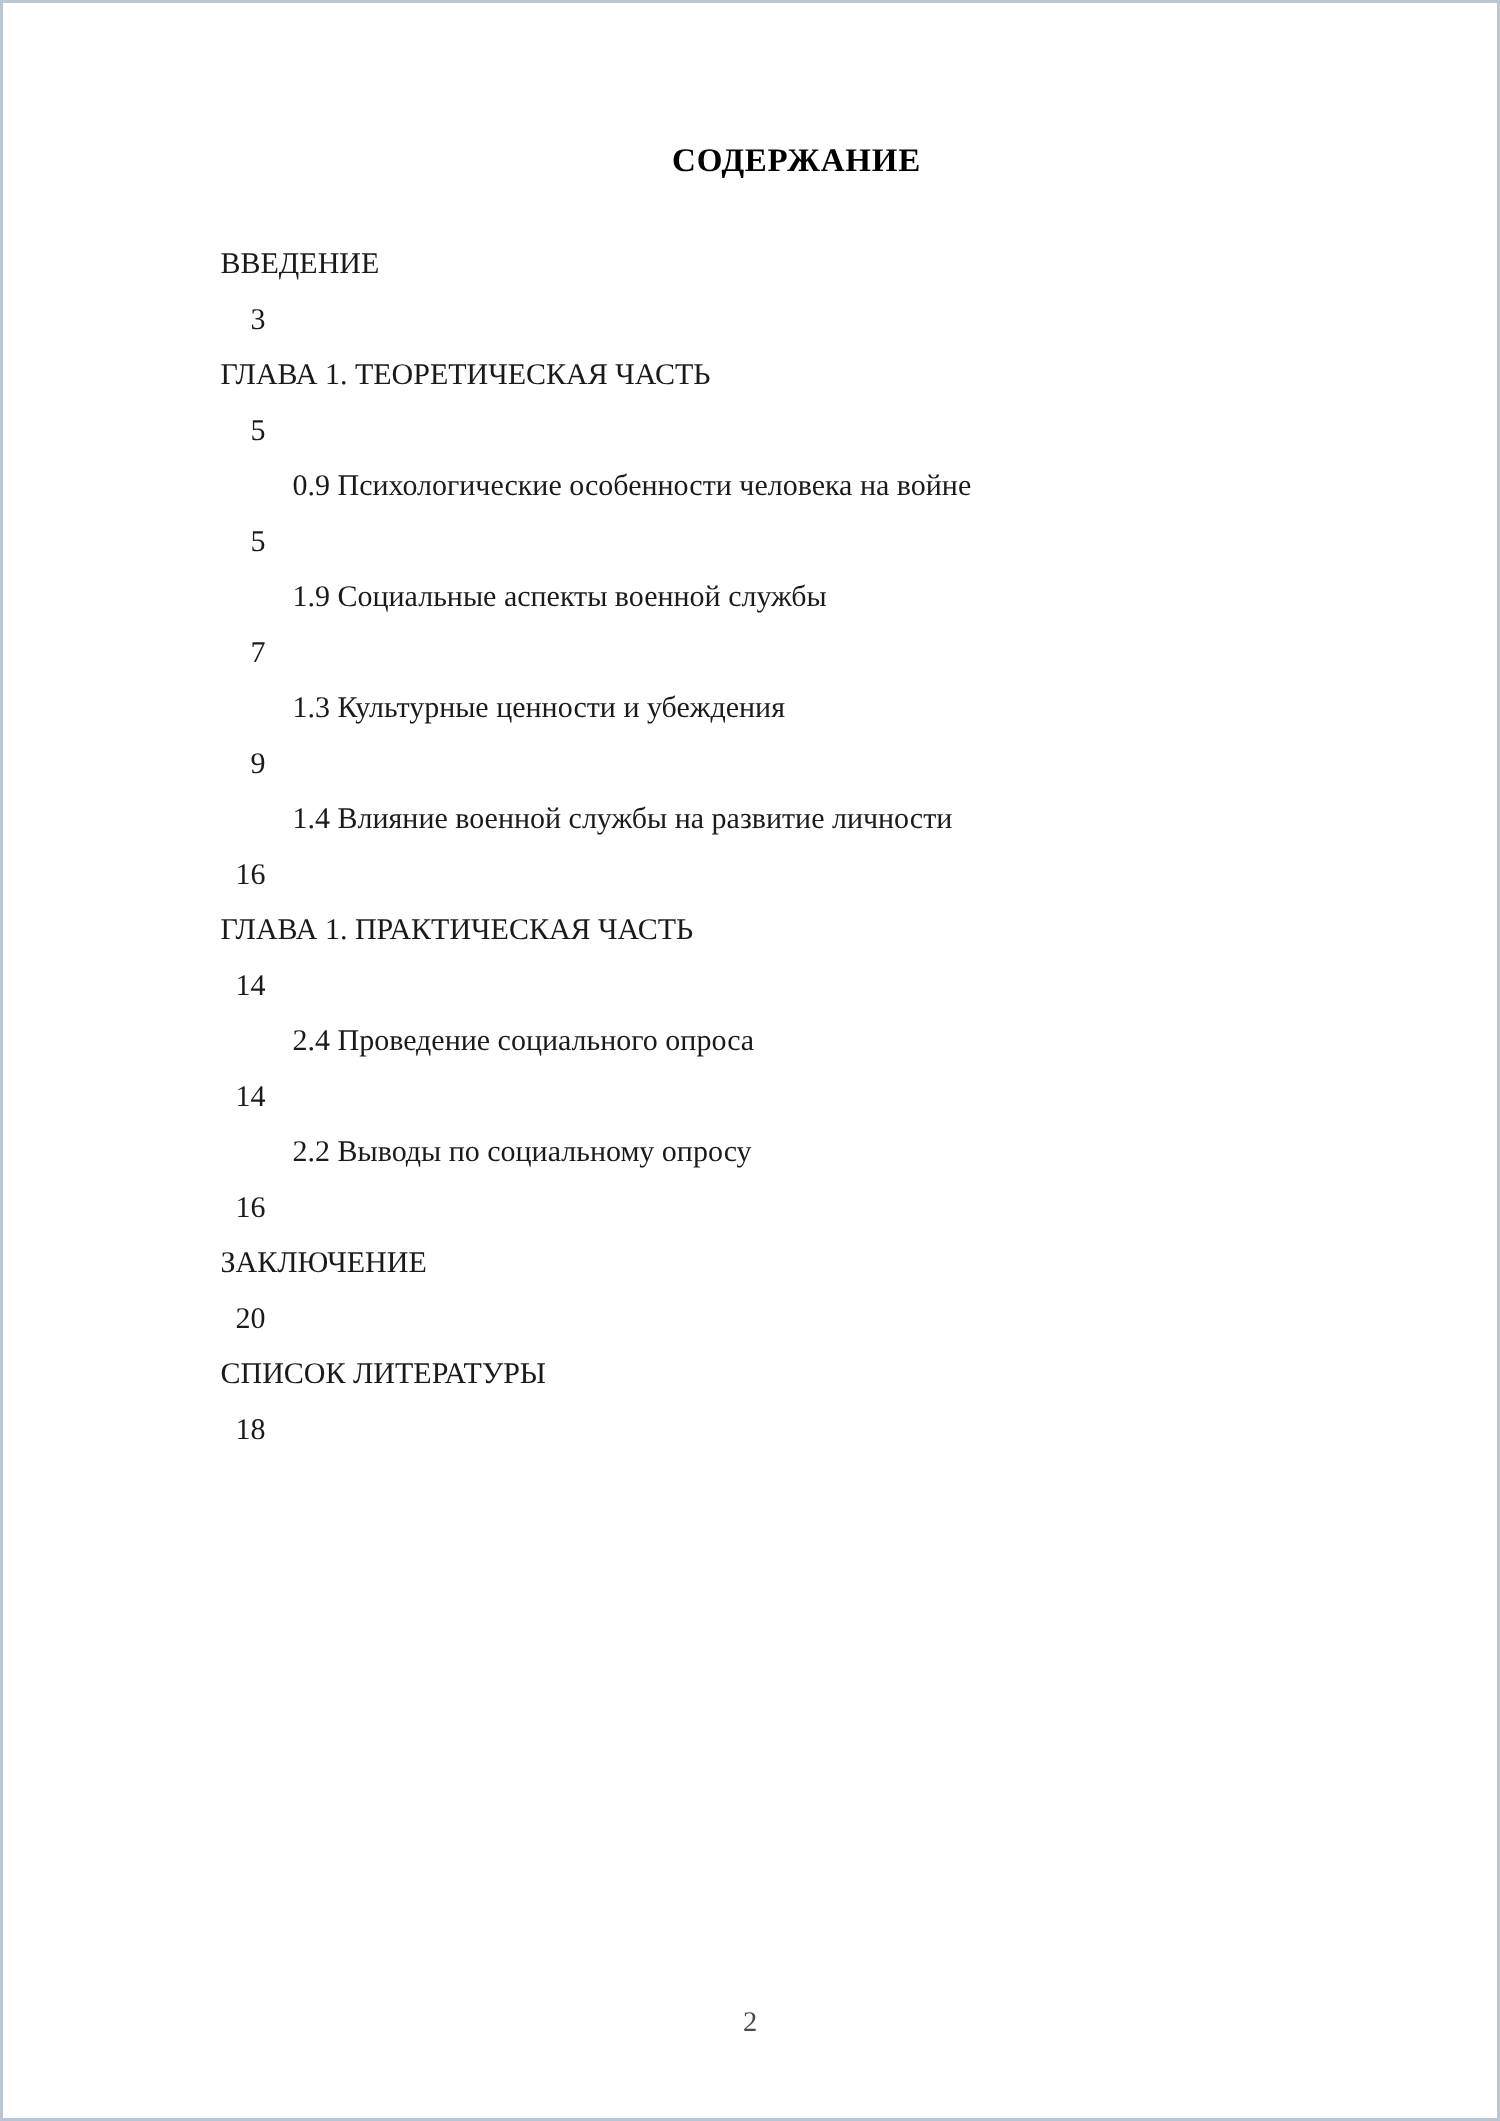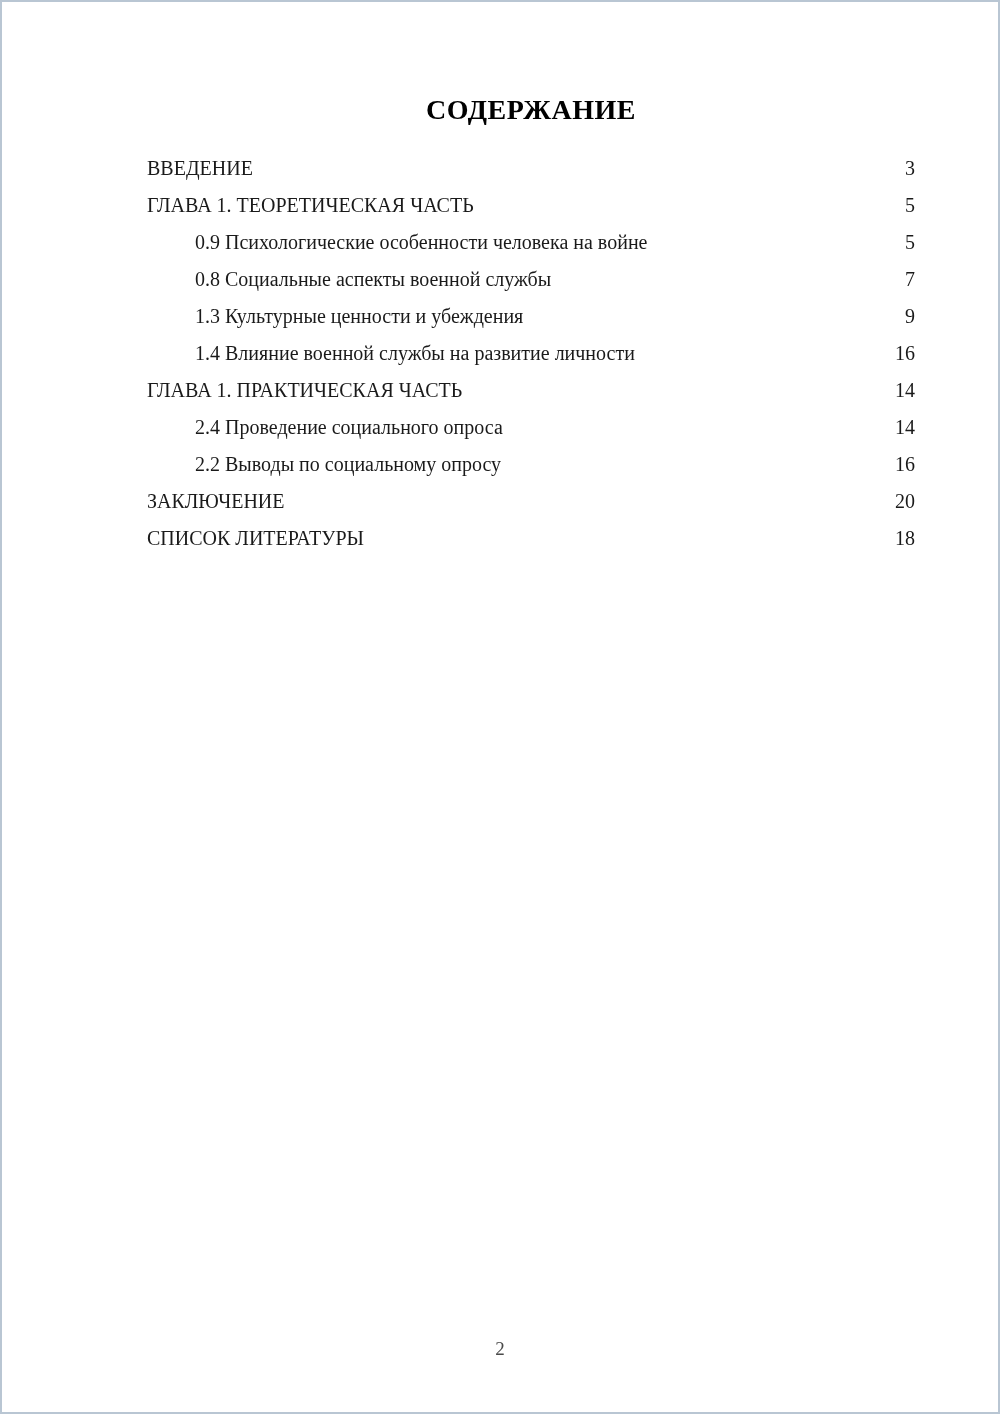--- a/index.html
+++ b/index.html
@@ -18,34 +18,35 @@
     color: #1a1a1a;
     overflow: hidden;
   }
   .content {
     box-sizing: border-box;
     padding: 92px 83px 0 145px;
   }
   .doc-title {
     text-align: center;
     font-weight: bold;
-    font-size: 28px;
+    font-size: 22px;
     letter-spacing: 0.5px;
-    margin: 0 0 24px 0;
+    margin: 0 0 38px 0;
     color: #000000;
   }
   .toc-list {
     display: block;
   }
   .toc-row {
     display: flex;
     justify-content: space-between;
     align-items: baseline;
     font-size: 20px;
     line-height: 37px;
+    flex-direction: column;
   }
   .toc-row .toc-label {
     flex: 1 1 auto;
     padding-right: 20px;
   }
   .toc-row.level-1 .toc-label {
     padding-left: 48px;
   }
   .toc-row .toc-page {
     flex: 0 0 auto;
@@ -76,21 +77,21 @@
   </div>
         <div class="toc-row level-0">
     <span class="toc-label">ГЛАВА 1. ТЕОРЕТИЧЕСКАЯ ЧАСТЬ</span>
     <span class="toc-page">5</span>
   </div>
         <div class="toc-row level-1">
     <span class="toc-label">0.9 Психологические особенности человека на войне</span>
     <span class="toc-page">5</span>
   </div>
         <div class="toc-row level-1">
-    <span class="toc-label">0.8 Социальные аспекты военной службы</span>
+    <span class="toc-label">1.9 Социальные аспекты военной службы</span>
     <span class="toc-page">7</span>
   </div>
         <div class="toc-row level-1">
     <span class="toc-label">1.3 Культурные ценности и убеждения</span>
     <span class="toc-page">9</span>
   </div>
         <div class="toc-row level-1">
     <span class="toc-label">1.4 Влияние военной службы на развитие личности</span>
     <span class="toc-page">16</span>
   </div>

